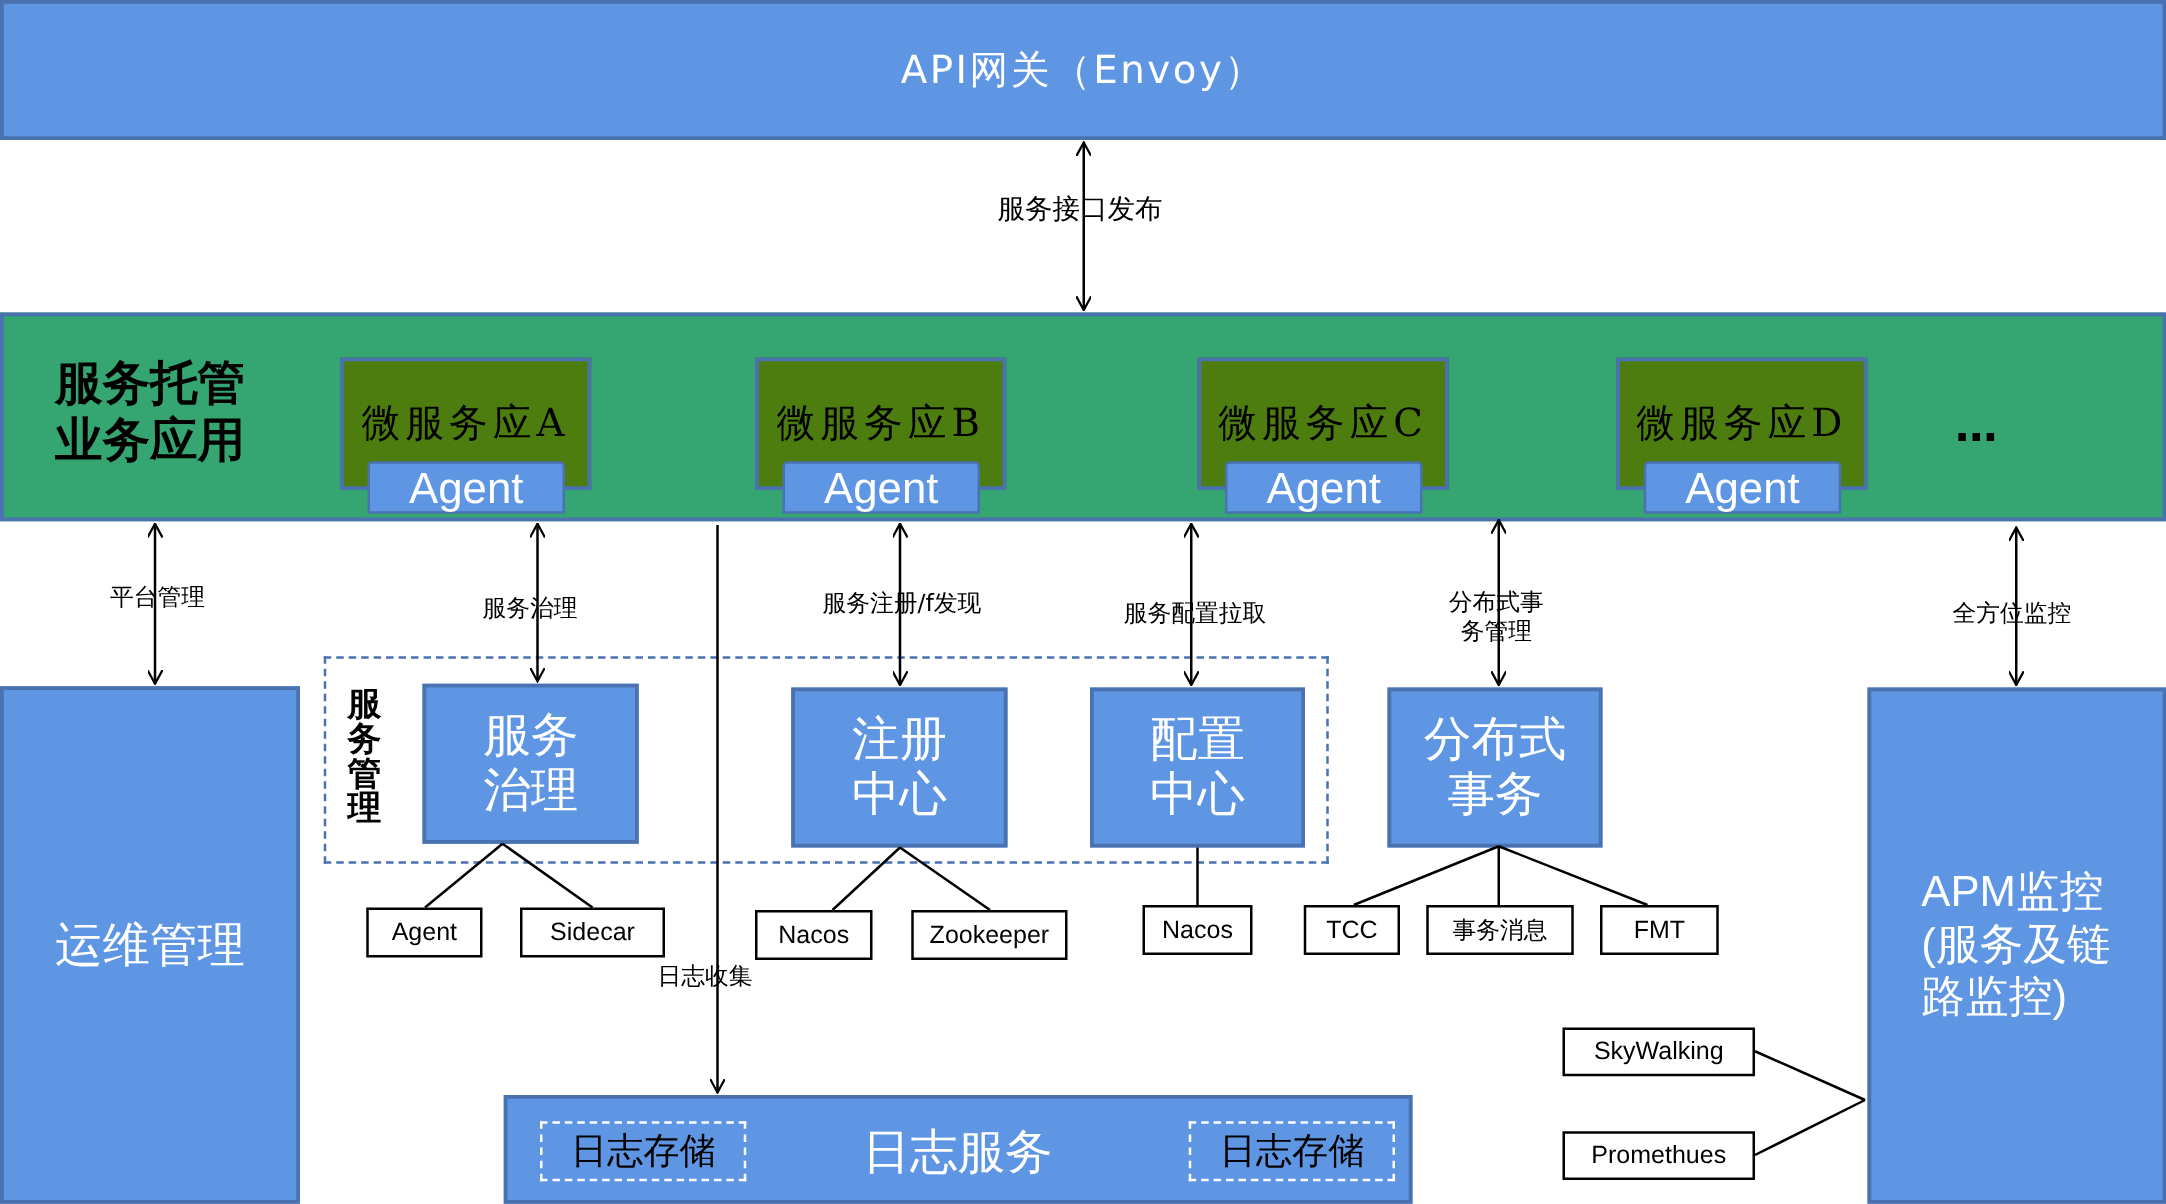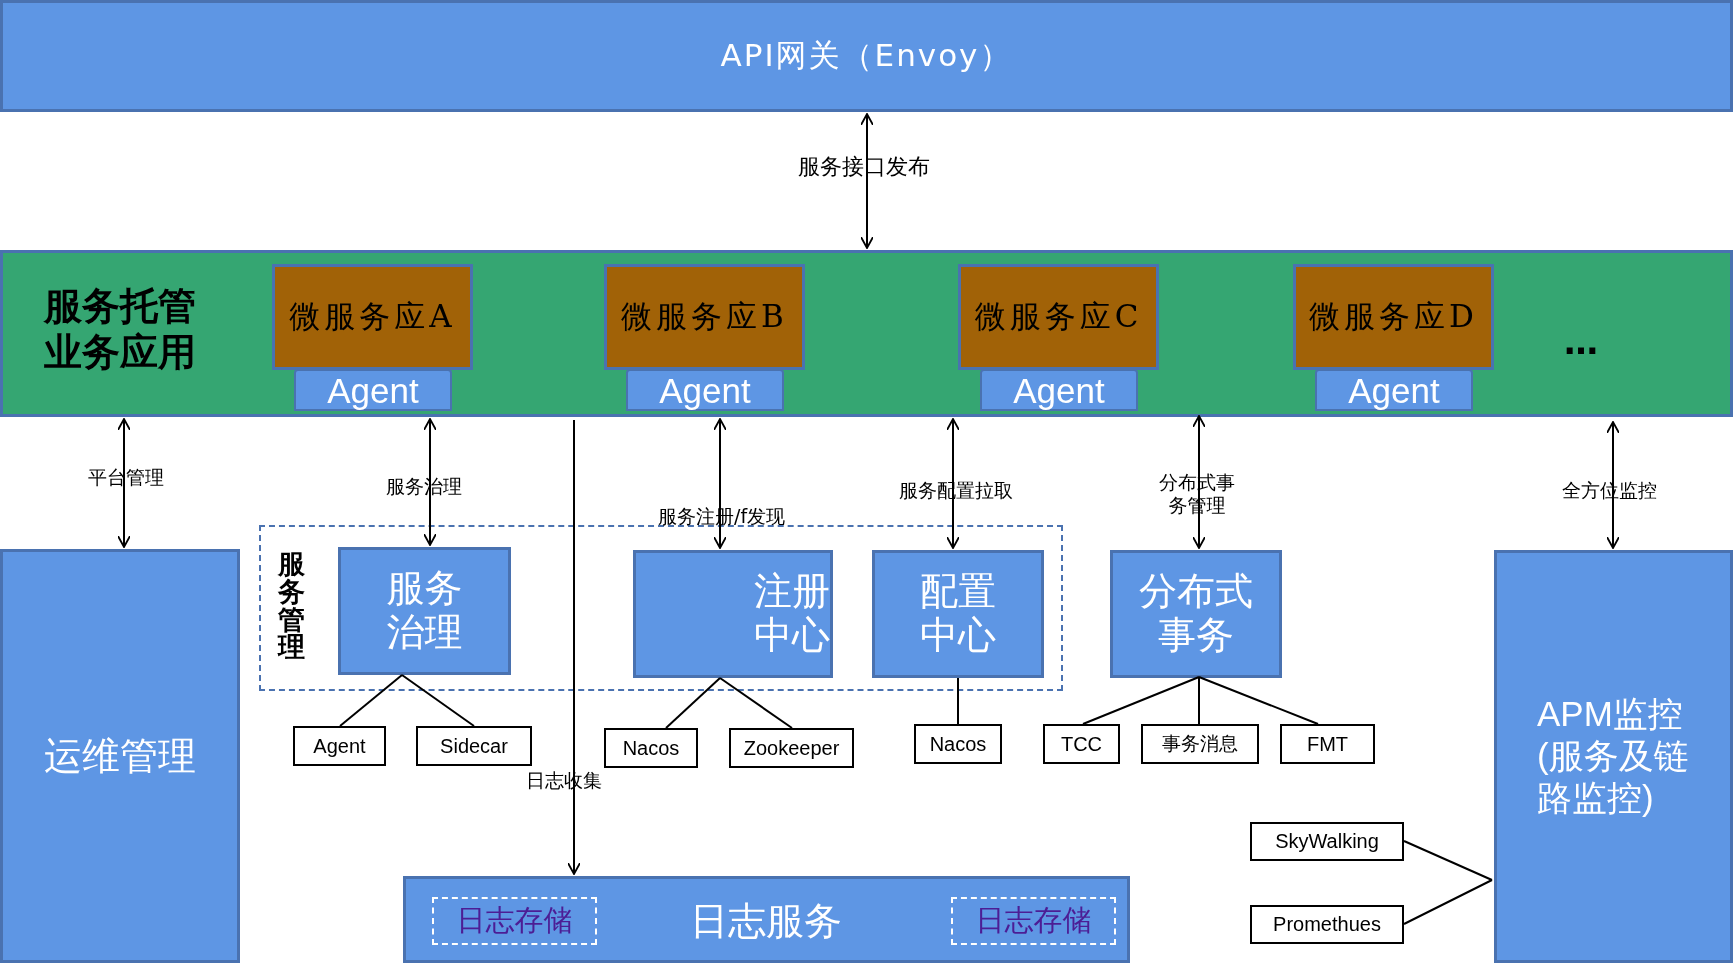--- a/index.html
+++ b/index.html
@@ -2,30 +2,30 @@
 <html><head>
   <meta charset="utf-8">
   <style>
     html, body { margin: 0; padding: 0; background: #ffffff; }
     body { width: 1733px; height: 963px; position: relative; overflow: hidden;
            font-family: "DejaVu Sans", "Liberation Sans", sans-serif; }
     .abs { position: absolute; box-sizing: border-box; }
     .blue { background: #5e96e4; border: 3px solid #4a72b0; color: #ffffff; }
     .green { background: #35a672; border: 3px solid #4a72b0; }
     .center { display: flex; align-items: center; justify-content: center; text-align: center; }
-    .white-box { background: #a16207; border: 3px solid #4a72b0; color: #000; }
+    .white-box { background: #4d7c0f; border: 3px solid #4a72b0; color: #000; margin-top: 22px; }
     .agent { background: #5e96e4; border: 2px solid #4a72b0; border-radius: 4px 4px 0 0; color: #fff;
              font-family: "Liberation Sans", sans-serif; font-size: 35px; line-height: 1; }
     .leaf { background: #fff; border: 2px solid #000; color: #000;
             font-family: "Liberation Sans", sans-serif; font-size: 20px; }
     .lbl { color: #000; font-size: 19px; white-space: nowrap; background: transparent; }
     .big-white { font-size: 38px; line-height: 1.15; }
     svg.lines { position: absolute; left: 0; top: 0; pointer-events: none; }
     .ms-title { font-family: "DejaVu Serif", "Liberation Serif", serif; font-size: 31px; letter-spacing: 4px; }
-    .dash-inner { border: 2px dashed #ffffff; color: #4c1d95; font-size: 29px; }
+    .dash-inner { border: 2px dashed #ffffff; color: #000000; font-size: 29px; }
   </style>
 </head>
 <body>
 
 <div class="abs blue center" style="left:0;top:0;width:1733px;height:112px;">
   <span style="font-size:31px;letter-spacing:2px;">API网关（Envoy）</span>
 </div>
 
 <div class="abs green" style="left:0;top:250px;width:1733px;height:167px;"></div>
 <div class="abs" style="left:44px;top:283px;font-size:38px;font-weight:bold;color:#000;line-height:1.22;font-family:'DejaVu Sans',sans-serif;">
@@ -74,21 +74,21 @@
   <span>服务管理</span>
 </div>
 
 <div class="abs blue center big-white" style="left:338px;top:547px;width:173px;height:128px;">
   <div>
     <div>服务</div>
     <div>治理</div>
   </div>
 </div>
 
-<div class="abs blue center big-white" style="left:633px;top:550px;width:200px;height:128px;justify-content:flex-end;">
+<div class="abs blue center big-white" style="left:633px;top:550px;width:173px;height:128px;">
   <div>
     <div>注册</div>
     <div>中心</div>
   </div>
 </div>
 
 <div class="abs blue center big-white" style="left:872px;top:550px;width:172px;height:128px;">
   <div>
     <div>配置</div>
     <div>中心</div>
@@ -184,21 +184,21 @@
 
 <div class="abs lbl" style="left:798px;top:152px;font-size:22px;">
   <span>服务接口发布</span>
 </div>
 <div class="abs lbl" style="left:88px;top:465px;">
   <span>平台管理</span>
 </div>
 <div class="abs lbl" style="left:386px;top:474px;">
   <span>服务治理</span>
 </div>
-<div class="abs lbl" style="left:658px;top:504px;">
+<div class="abs lbl" style="left:658px;top:470px;">
   <span>服务注册/f发现</span>
 </div>
 <div class="abs lbl" style="left:899px;top:478px;">
   <span>服务配置拉取</span>
 </div>
 <div class="abs lbl" style="left:1159px;top:471px;text-align:center;line-height:1.2;">
   <div>分布式事</div>
   <div>务管理</div>
 </div>
 <div class="abs lbl" style="left:1562px;top:478px;">

